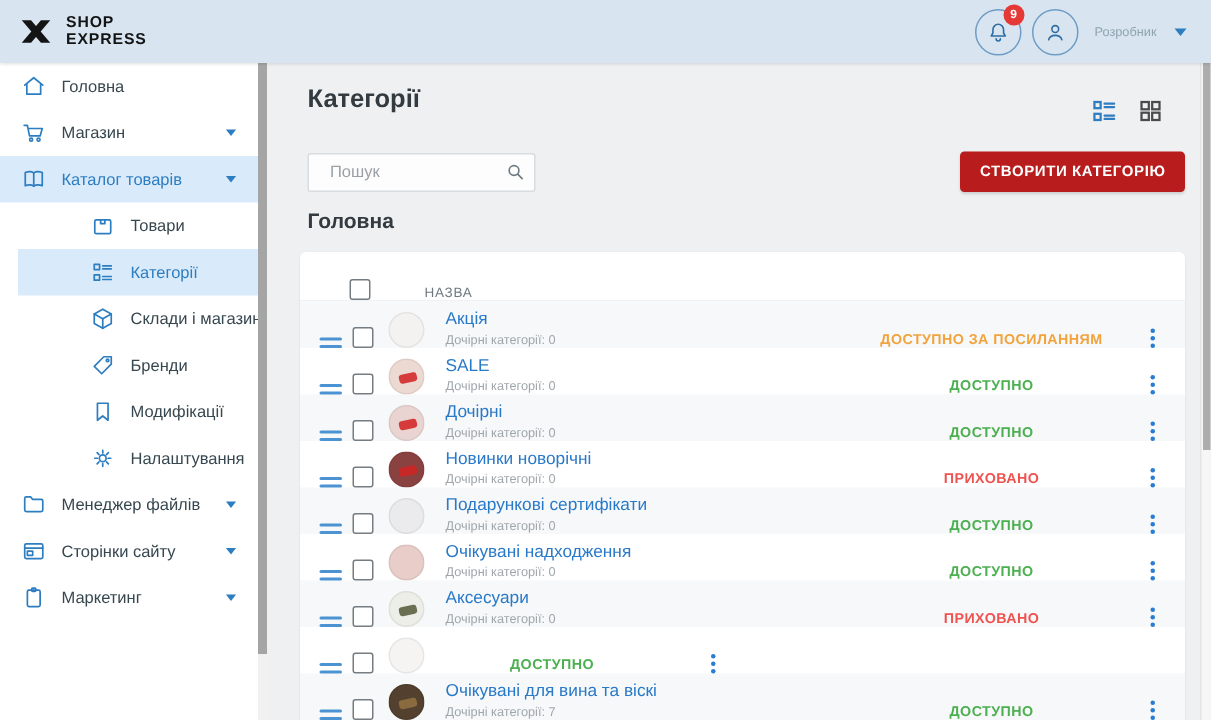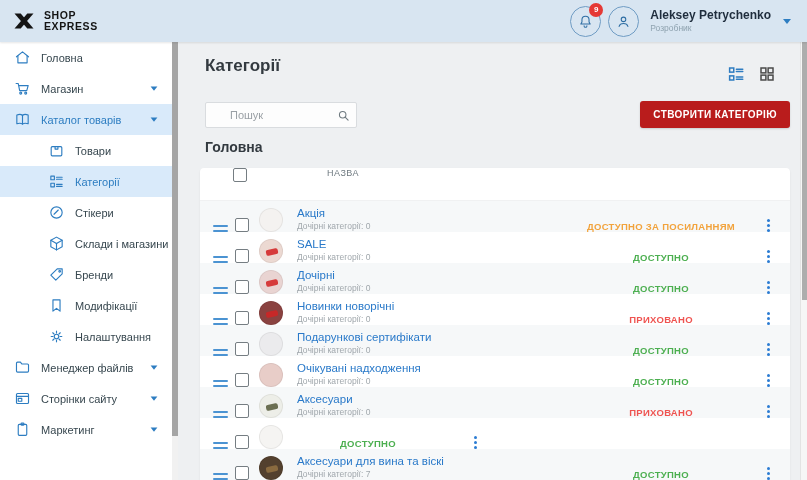--- a/index.html
+++ b/index.html
@@ -28,21 +28,21 @@
   .user-role { font-size:8.5px; color:#8fa3b0; margin-top:2px; }
   .chev { width:0; height:0; border-left:4px solid transparent;
           border-right:4px solid transparent; border-top:5px solid #2d7dc1; }
   .user-chev { margin-left:12px; }
 
   
   .sidebar { position:absolute; left:0; top:42px; width:172px; height:438px;
              background:#fff; overflow:hidden; z-index:2; }
   .s-item { height:31px; display:flex; align-items:center; padding-left:14px;
             cursor:pointer; }
-  .s-item.child { padding-left:48px; }
+  .s-item.child { padding-left:48px;margin-left:12px; }
   .s-item.active { background:#d9eafa; }
   .s-icon { width:17px; height:17px; color:#2d7dc1; flex:none; display:flex; }
   .s-icon svg { width:17px; height:17px; }
   .s-label { margin-left:10px; font-size:11px; color:#37474f; white-space:nowrap; }
   .s-item.active .s-label { color:#2d7dc1; }
   .s-item .chev { margin-left:auto; margin-right:14px; transform:scale(.85); }
   .sb-scroll { position:absolute; left:172px; top:42px; width:6px; height:438px;
                background:#f1f1f1; z-index:3; }
   .sb-thumb { position:absolute; left:0; top:0; width:6px; height:394px; background:#a5a5a5; }
 
@@ -58,40 +58,40 @@
                 font-weight:700; color:#333a40; }
   .view-toggles { position:absolute; top:23px; right:24px; display:flex; }
   .vt { width:18px; height:18px; cursor:pointer; }
   .vt + .vt { margin-left:13px; }
   .vt.list { color:#2e7cc1; }
   .vt.grid { color:#4a4a4a; }
   .vt svg { width:18px; height:18px; }
 
   .search-wrap { position:absolute; left:27px; top:60px; width:152px; height:26px; }
   .search-input { width:100%; height:100%; border:1px solid #d9dcdf; background:#fdfdfd;
-                  border-radius:2px; padding:0 26px 0 24px; font-size:11px; color:#444;
+                  border-radius:2px; padding:0 26px 0 14px; font-size:11px; color:#444;
                   font-family:"Liberation Sans", sans-serif; outline:none; }
   .search-input::placeholder { color:#9aa0a5; }
   .search-icon { position:absolute; right:7px; top:6px; width:13px; height:13px; color:#6f7a80; }
   .search-icon svg { width:13px; height:13px; }
 
   .create-btn { position:absolute; right:10px; top:59px; height:27px; padding:0 13px;
                 background:#b91c1c; color:#fff; border:none; border-radius:3px;
                 font-size:10px; font-weight:700; letter-spacing:.4px; cursor:pointer;
                 font-family:"Liberation Sans", sans-serif; box-shadow:0 1px 2px rgba(0,0,0,.15); }
 
   .section-title { position:absolute; left:27px; top:97px; font-size:14px;
                    font-weight:700; color:#333a40; }
 
   
   .card { position:absolute; left:22px; top:126px; width:590px; height:312px;
           background:#fff; border-radius:4px 4px 0 0; box-shadow:0 1px 2px rgba(0,0,0,.08);
           overflow:hidden; }
-  .thead { height:33px; display:flex; align-items:flex-start; padding-left:33px;
-           border-bottom:1px solid #f0f1f2;gap:44px; }
+  .thead { height:33px; display:flex; align-items:flex-end; padding-left:33px;
+           border-bottom:1px solid #f0f1f2; }
   .cb { width:14px; height:14px; border:1.5px solid #757d82; border-radius:2px;
         background:#fff; flex:none; cursor:pointer; }
   .th-name { margin-left:36px; font-size:9px; color:#6f7a80; letter-spacing:.5px; }
   .th-status { width:170px; margin-left:auto; text-align:center; font-size:9px;
                color:#6f7a80; letter-spacing:.5px; }
   .th-gap { width:44px; }
 
   .row { height:31px; display:flex; align-items:flex-end; padding-left:13px; }
   .row.alt { background:#f6f8f9; }
   .handle { width:15px; flex:none; cursor:grab; }
@@ -138,21 +138,20 @@
       </svg>
       <span class="badge">9</span>
     </div>
     <div class="icon-circle">
       <svg viewBox="0 0 24 24" fill="none" stroke="currentColor" stroke-width="1.5" stroke-linecap="round" stroke-linejoin="round">
         <circle cx="12" cy="9" r="3.2"></circle>
         <path d="M5.8 19a6.4 5.4 0 0 1 12.4 0"></path>
       </svg>
     </div>
     <div class="userblk">
-      <div class="user-name">Aleksey Petrychenko</div>
       <div class="user-role">Розробник</div>
     </div>
     <span class="chev user-chev"></span>
   </div>
 </header>
 
 <nav class="sidebar">
   <div id="sidebar-items">
       <div class="s-item">
         <span class="s-icon">
@@ -198,29 +197,20 @@
           <svg viewBox="0 0 24 24" fill="none" stroke="currentColor" stroke-width="1.6" stroke-linecap="round" stroke-linejoin="round">
             <rect x="4" y="4.5" width="5" height="5"></rect>
             <rect x="4" y="14.5" width="5" height="5"></rect>
             <line x1="12" y1="6" x2="20" y2="6"></line>
             <line x1="12" y1="8.8" x2="20" y2="8.8"></line>
             <line x1="12" y1="16" x2="20" y2="16"></line>
             <line x1="12" y1="18.8" x2="20" y2="18.8"></line>
           </svg>
         </span>
         <span class="s-label">Категорії</span>
-      </div>
-      <div class="s-item child">
-        <span class="s-icon">
-          <svg viewBox="0 0 24 24" fill="none" stroke="currentColor" stroke-width="1.6" stroke-linecap="round" stroke-linejoin="round">
-            <circle cx="12" cy="12" r="8"></circle>
-            <path d="M8.5 14.5 14.5 8.5"></path>
-          </svg>
-        </span>
-        <span class="s-label">Стікери</span>
       </div>
       <div class="s-item child">
         <span class="s-icon">
           <svg viewBox="0 0 24 24" fill="none" stroke="currentColor" stroke-width="1.6" stroke-linecap="round" stroke-linejoin="round">
             <path d="M12 3 20 7.5v9L12 21 4 16.5v-9Z"></path>
             <path d="M4 7.5 12 12l8-4.5"></path>
             <path d="M12 12v9"></path>
           </svg>
         </span>
         <span class="s-label">Склади і магазини</span>
@@ -461,21 +451,21 @@
         </div>
         <div class="row alt">
           <span class="handle">
             <i></i>
             <i></i>
           </span>
           <span class="cb"></span>
           <span class="thumb" style="background:#53402e">
             <span class="acc" style="background:#8a6a3f"></span>
           </span>
-          <div class="nameblk"><a class="cat-link">Аксесуари для вина та віскі</a><div class="sub">Дочірні категорії: 7</div></div>
+          <div class="nameblk"><a class="cat-link">Очікувані для вина та віскі</a><div class="sub">Дочірні категорії: 7</div></div>
           <div class="status st-available">ДОСТУПНО</div>
           <span class="kebab">
             <i></i>
             <i></i>
             <i></i>
           </span>
         </div>
       </div>
   </section>
 </main>

